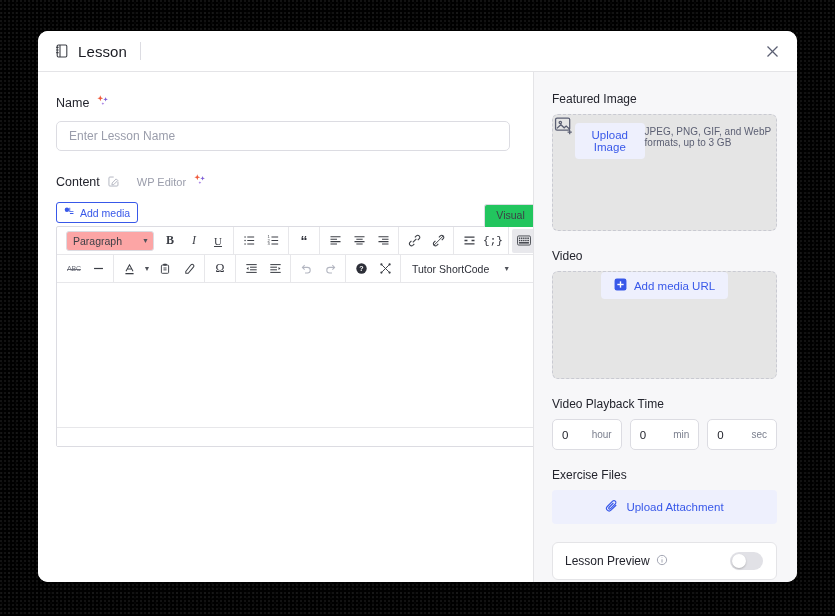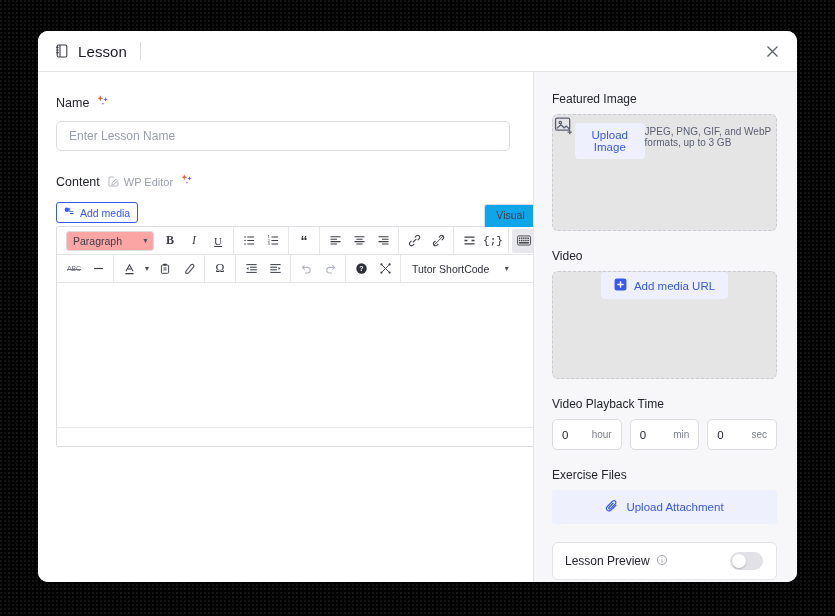--- a/index.html
+++ b/index.html
@@ -104,21 +104,21 @@
     font-family: "Liberation Sans", sans-serif;
     background: #fff;
     outline: none;
   }
   #name-input::placeholder { color: #9a9dab; }
   #content-label-row {
     display: flex; align-items: center; gap: 7px;
     margin-top: 22px;
   }
   .wp-editor-chip {
-    display: flex; align-items: center; gap: 4px;
+    display: flex; align-items: center; gap: 17px;
     font-size: 11px; color: #9a9dab; justify-content: space-between;
   }
   
   #editor-wrap { margin-top: 9px; width: 528px; }
   #editor-topbar {
     display: flex; align-items: flex-end;
     height: 26px;
   }
   #add-media-btn {
     display: inline-flex; align-items: center; gap: 5px;
@@ -138,21 +138,21 @@
     color: #646970;
     background: #bef264;
     border: 1px solid #dcdce2;
     border-bottom: none;
     border-radius: 3px 3px 0 0;
     padding: 4px 11px 4px;
     cursor: pointer;
     line-height: 13px;
   }
   .ed-tab.active {
-    background: #0ea5e9;
+    background: #22c55e;
     color: #3c3f46;
     border-color: #dcdce2;
     position: relative;
     z-index: 3;
     margin-bottom: -1px;
     padding-bottom: 5px;
   }
   .ed-tab + .ed-tab { margin-left: 4px; }
   #editor-box {
     border: 1px solid #dcdce2;

